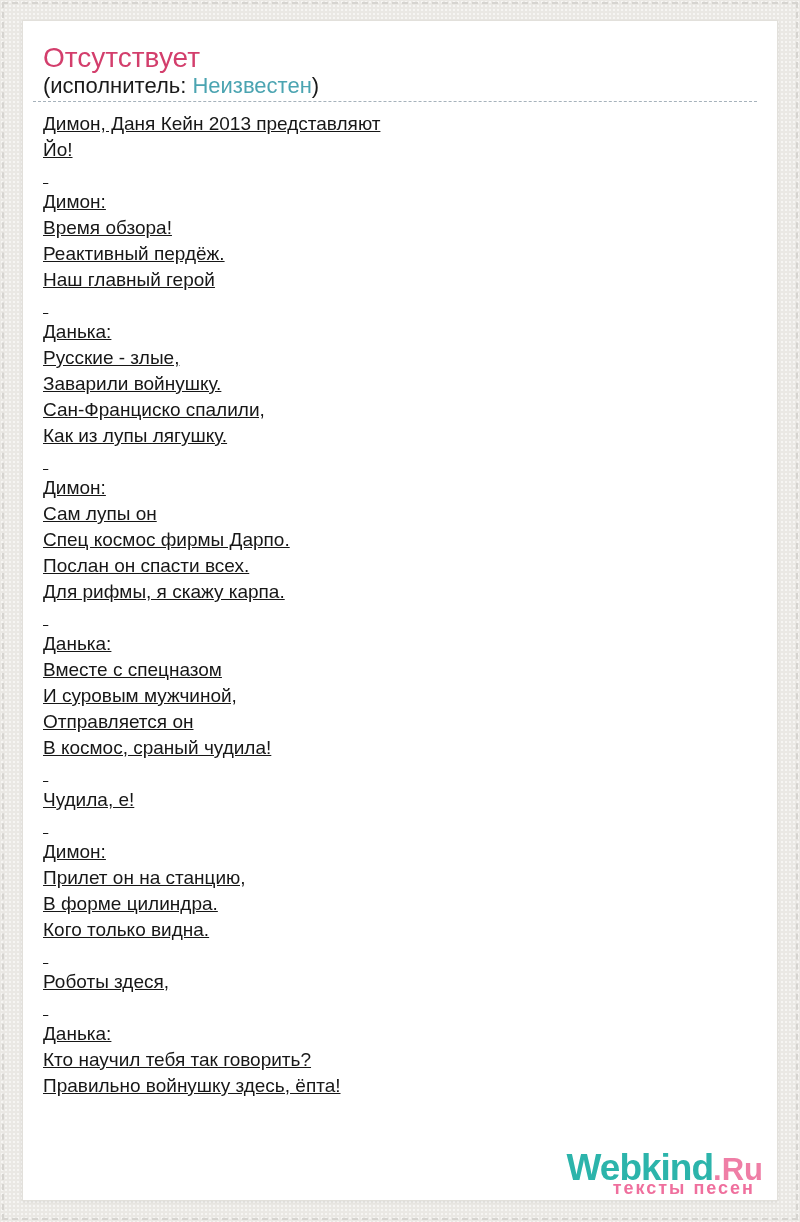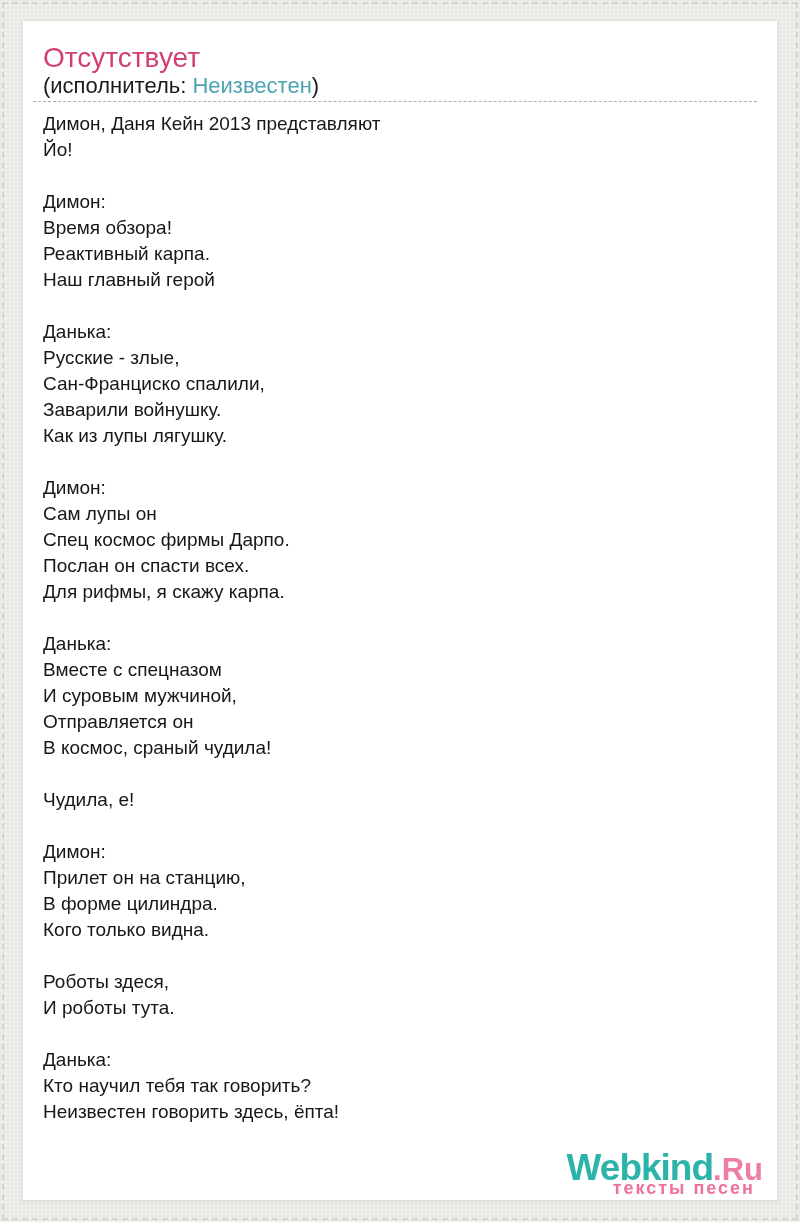--- a/index.html
+++ b/index.html
@@ -62,21 +62,21 @@
     border-bottom:1px dashed #a6b2bb;
     margin:4px 0 0 -10px;
     height:0;
   }
   .lyrics{
     margin-top:9px;
     font-size:19px;
     line-height:26px;
     color:#171717;
   }
-  .lyric-line{min-height:26px;}
+  .lyric-line{min-height:26px;text-decoration:underline;}
   .logo{
     position:absolute;
     right:14px;
     bottom:3px;
     text-align:right;
     cursor:pointer;
     line-height:1;
   }
   .logo-main{
     font-size:37px;
@@ -113,27 +113,27 @@
     </div>
 
     <hr class="header-separator">
 
     <div class="lyrics">
         <div class="lyric-line">Димон, Даня Кейн 2013 представляют</div>
         <div class="lyric-line">Йо!</div>
         <div class="lyric-line">&nbsp;</div>
         <div class="lyric-line">Димон:</div>
         <div class="lyric-line">Время обзора!</div>
-        <div class="lyric-line">Реактивный карпа.</div>
+        <div class="lyric-line">Реактивный пердёж.</div>
         <div class="lyric-line">Наш главный герой</div>
         <div class="lyric-line">&nbsp;</div>
         <div class="lyric-line">Данька:</div>
         <div class="lyric-line">Русские - злые,</div>
+        <div class="lyric-line">Заварили войнушку.</div>
         <div class="lyric-line">Сан-Франциско спалили,</div>
-        <div class="lyric-line">Заварили войнушку.</div>
         <div class="lyric-line">Как из лупы лягушку.</div>
         <div class="lyric-line">&nbsp;</div>
         <div class="lyric-line">Димон:</div>
         <div class="lyric-line">Сам лупы он</div>
         <div class="lyric-line">Спец космос фирмы Дарпо.</div>
         <div class="lyric-line">Послан он спасти всех.</div>
         <div class="lyric-line">Для рифмы, я скажу карпа.</div>
         <div class="lyric-line">&nbsp;</div>
         <div class="lyric-line">Данька:</div>
         <div class="lyric-line">Вместе с спецназом</div>
@@ -142,25 +142,24 @@
         <div class="lyric-line">В космос, сраный чудила!</div>
         <div class="lyric-line">&nbsp;</div>
         <div class="lyric-line">Чудила, е!</div>
         <div class="lyric-line">&nbsp;</div>
         <div class="lyric-line">Димон:</div>
         <div class="lyric-line">Прилет он на станцию,</div>
         <div class="lyric-line">В форме цилиндра.</div>
         <div class="lyric-line">Кого только видна.</div>
         <div class="lyric-line">&nbsp;</div>
         <div class="lyric-line">Роботы здеся,</div>
-        <div class="lyric-line">И роботы тута.</div>
         <div class="lyric-line">&nbsp;</div>
         <div class="lyric-line">Данька:</div>
         <div class="lyric-line">Кто научил тебя так говорить?</div>
-        <div class="lyric-line">Неизвестен говорить здесь, ёпта!</div>
+        <div class="lyric-line">Правильно войнушку здесь, ёпта!</div>
       </div>
 
     <div class="logo">
       <div>
         <span class="logo-main">Webkind</span><span class="logo-domain">.Ru</span>
       </div>
       <div class="logo-tagline">тексты песен</div>
     </div>
 
   </div>

